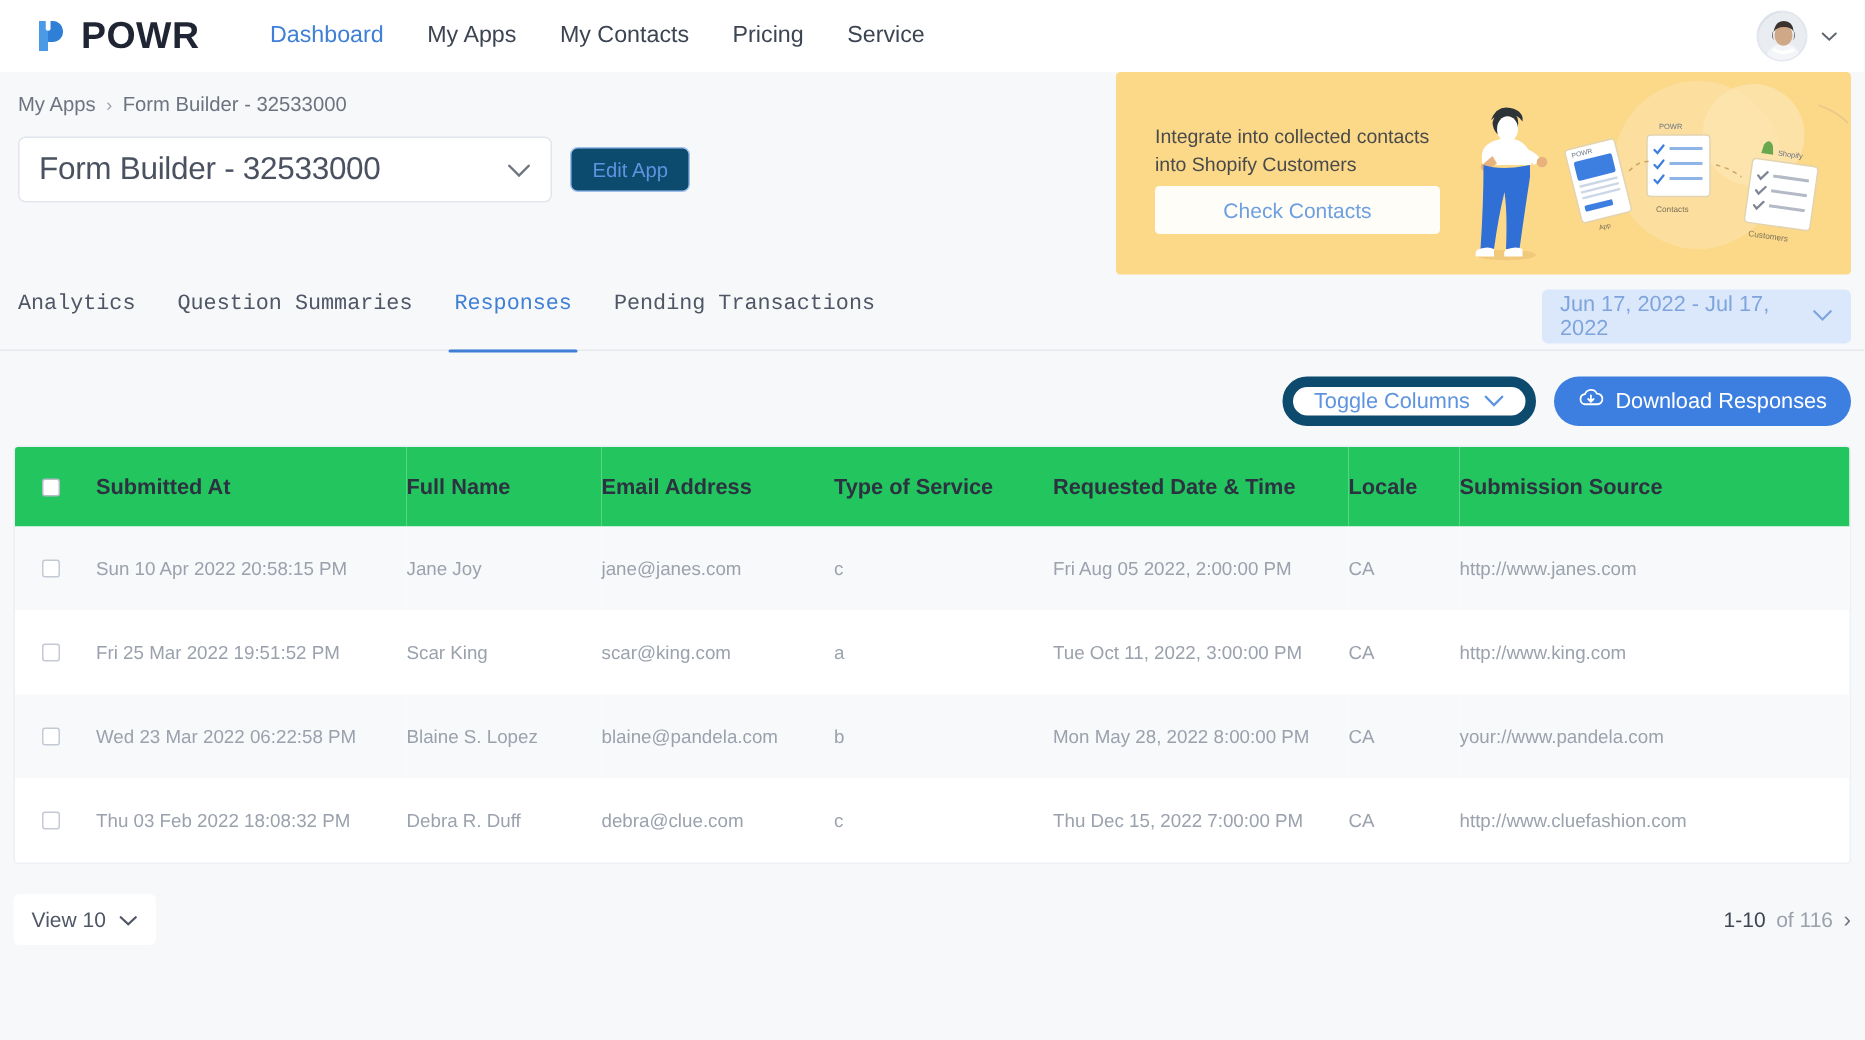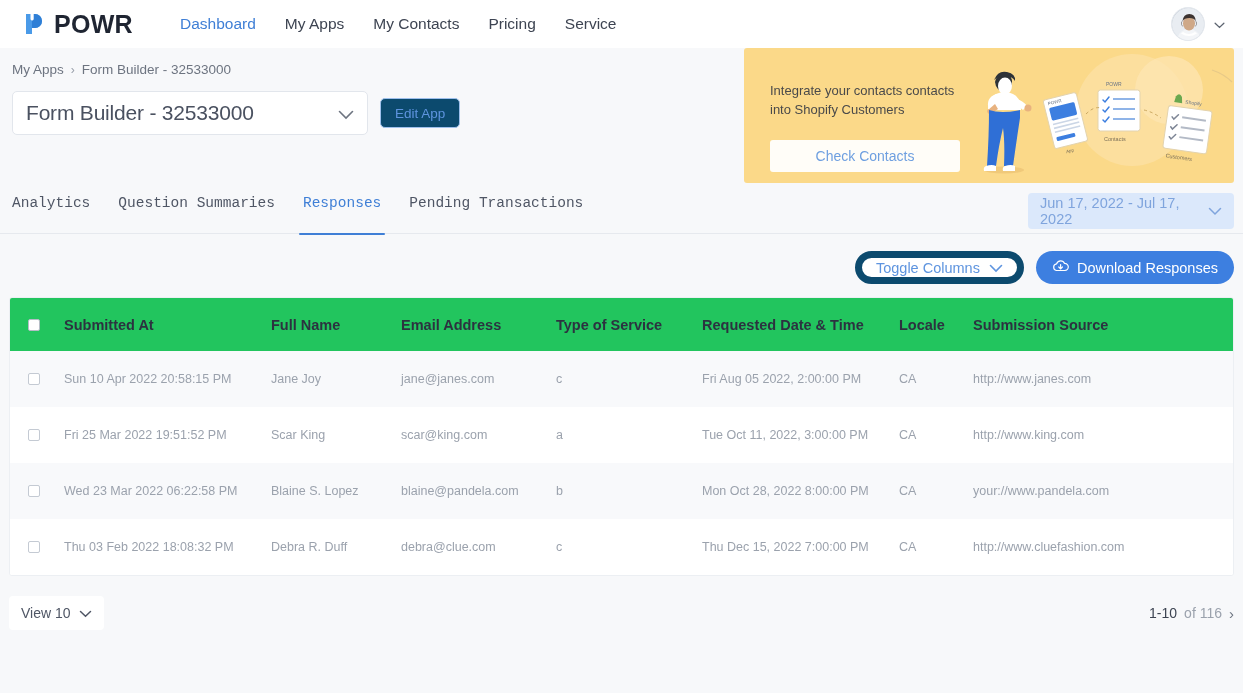--- a/index.html
+++ b/index.html
@@ -79,21 +79,21 @@
     width: 490px; height: 135px;
     background: #fbd989; border-radius: 3px; overflow: hidden;
   }
   .promo-copy {
     position: absolute; left: 26px; top: 33px; width: 215px;
   }
   .promo-copy p {
     font-size: 13px; color: #4a4a4a; line-height: 19px;
   }
   .promo-btn {
-    position: absolute; left: 26px; top: 92px;
+    position: absolute; left: 26px; top: 76px;
     width: 190px; height: 32px;
     background: #fffdf8; border-radius: 3px;
     display: flex; align-items: center; justify-content: center;
     color: #6e9fe0; font-size: 14px; cursor: pointer;
   }
   .promo-art { position: absolute; right: 0; top: 0; width: 270px; height: 135px; }
 
   
   .tabs-row {
     position: relative;
@@ -306,21 +306,21 @@
           <path d="M207 50 q3-5 6 0 l1 6 l-8 0z" fill="#6aa84f"></path>
           <text x="217" y="56" font-size="5" fill="#6a7485" font-family="'Liberation Sans',sans-serif">Shopify</text>
           <text x="205" y="112" font-size="5.5" fill="#7d7159" font-family="'Liberation Sans',sans-serif">Customers</text>
         </g>
         <path d="M122 66 q8-8 15-6" stroke="#cba861" stroke-width="1" fill="none" stroke-dasharray="3 3"></path>
         <path d="M180 62 q9 2 17 8" stroke="#cba861" stroke-width="1" fill="none" stroke-dasharray="3 3"></path>
         <path d="M248 22 q12 4 20 12" stroke="#e7c988" stroke-width="1.2" fill="none"></path>
       </svg>
     </div>
     <div class="promo-copy">
-      <p>Integrate your contacts contacts</p>
+      <p>Integrate into collected contacts</p>
       <p>into Shopify Customers</p>
     </div>
     <div class="promo-btn">
       <span>Check Contacts</span>
     </div>
   </div>
 </div>
 
 <div class="tabs-row">
   <div class="tabs">
@@ -401,21 +401,21 @@
         <td class="c-src">http://www.king.com</td>
       </tr>
       <tr>
         <td class="c-chk">
             <span class="chkbox"></span>
           </td>
         <td class="c-sub">Wed 23 Mar 2022 06:22:58 PM</td>
         <td class="c-name">Blaine S. Lopez</td>
         <td class="c-email">blaine@pandela.com</td>
         <td class="c-type">b</td>
-        <td class="c-req">Mon Oct 28, 2022 8:00:00 PM</td>
+        <td class="c-req">Mon May 28, 2022 8:00:00 PM</td>
         <td class="c-loc">CA</td>
         <td class="c-src">your://www.pandela.com</td>
       </tr>
       <tr>
         <td class="c-chk">
             <span class="chkbox"></span>
           </td>
         <td class="c-sub">Thu 03 Feb 2022 18:08:32 PM</td>
         <td class="c-name">Debra R. Duff</td>
         <td class="c-email">debra@clue.com</td>

